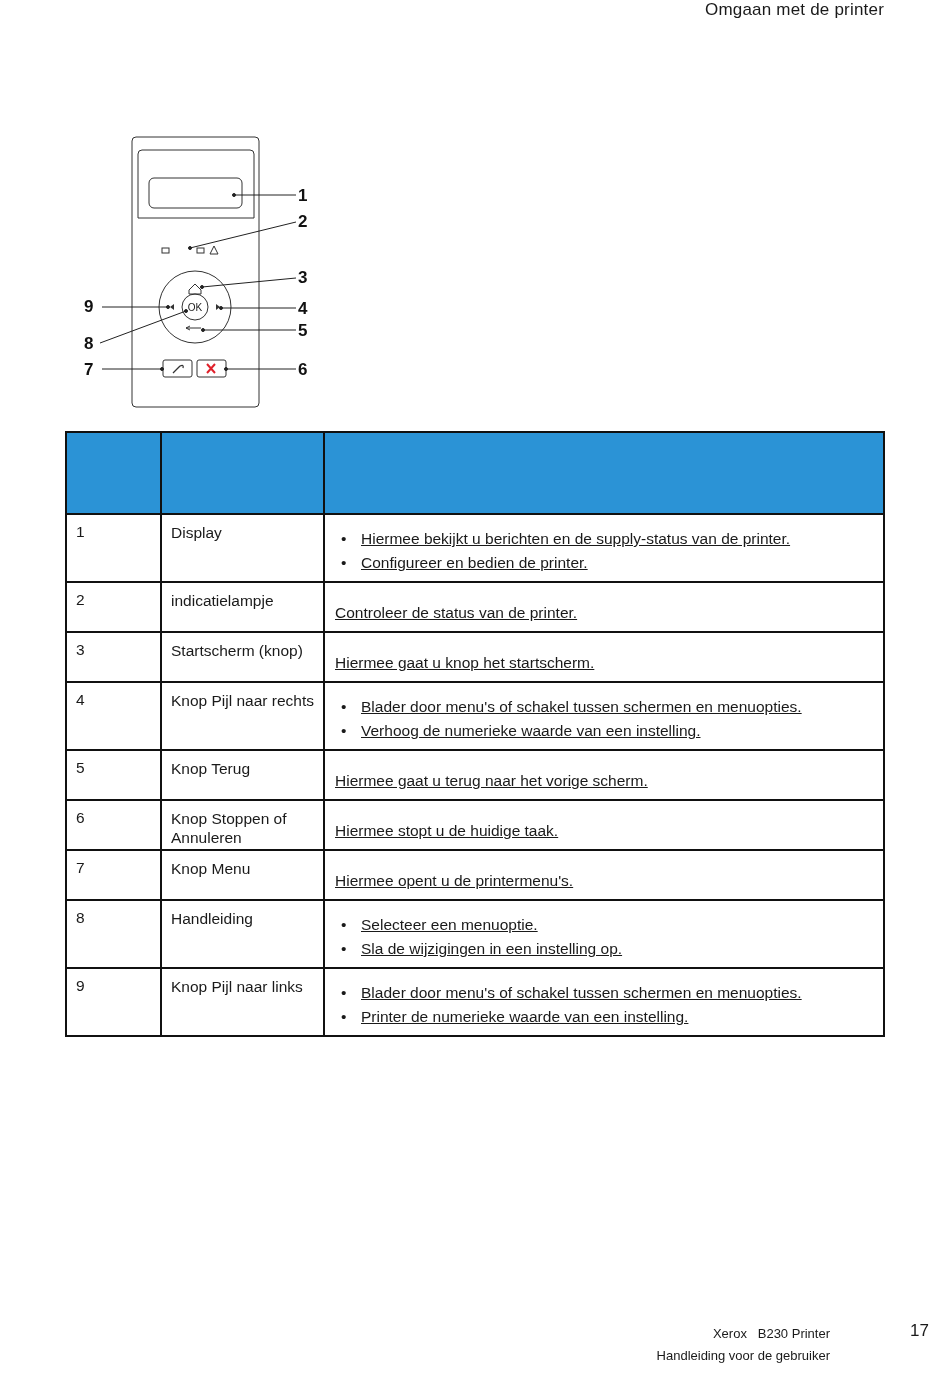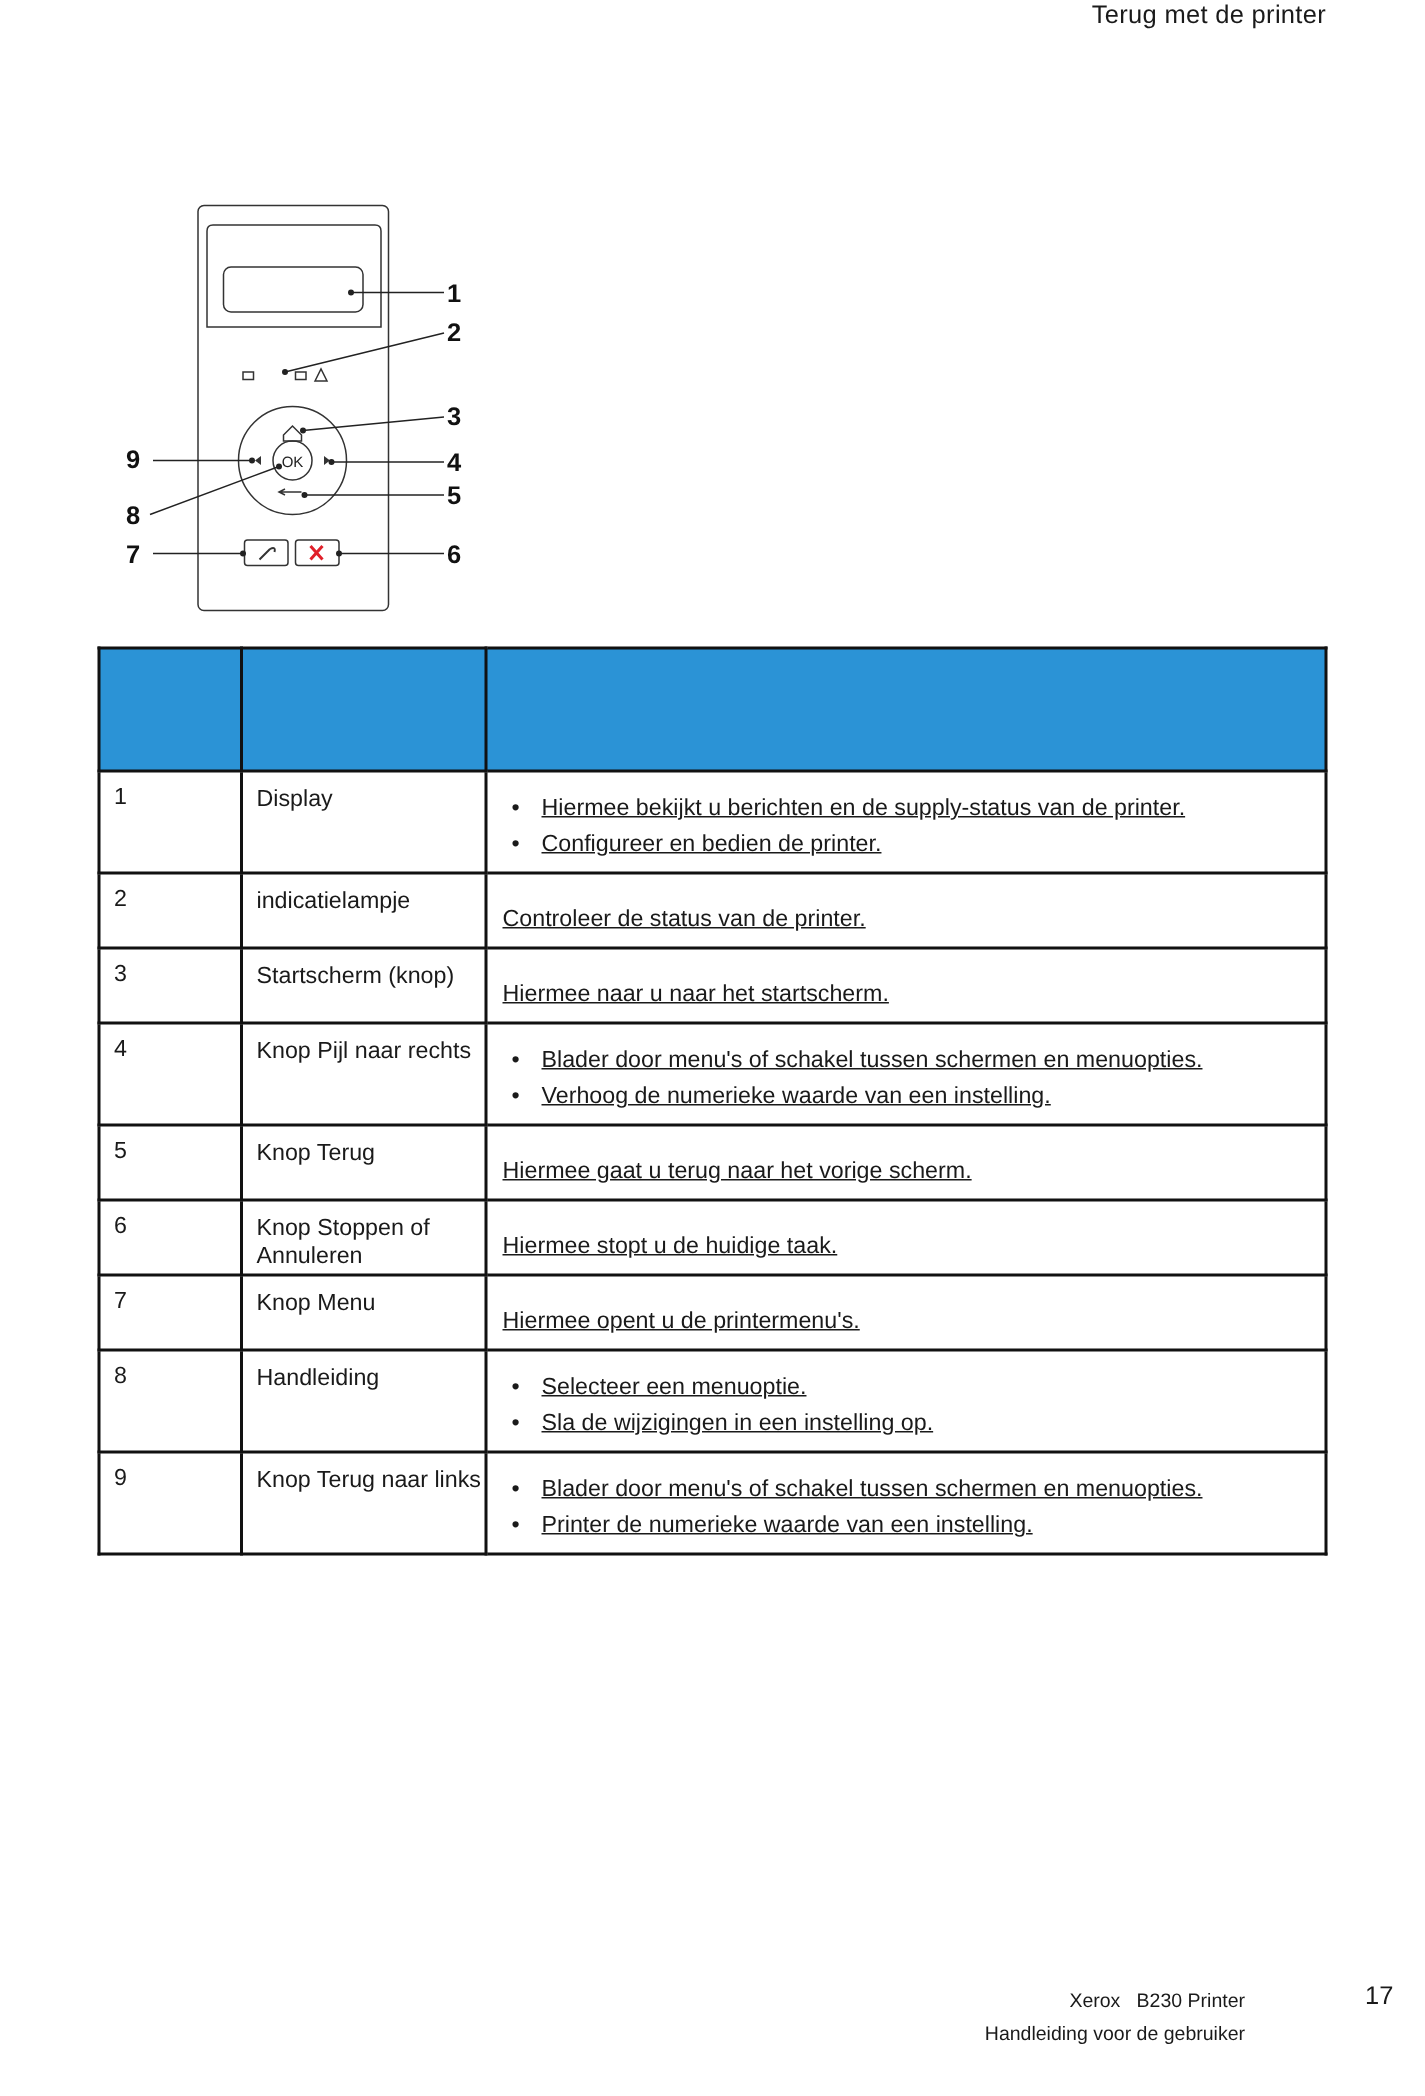--- a/index.html
+++ b/index.html
@@ -16,21 +16,21 @@
   .c3.single { padding-top:18px !important; }
   .c3 ul { margin:4px 0 0 0; padding:0 0 0 16px; list-style:none; }
   .c3 li { position:relative; padding-left:10px; }
   .c3 li::before { content:"\2022"; position:absolute; left:-10px; }
   .footer { position:absolute; right:120px; top:1323px; text-align:right; font-size:13px; line-height:22px; }
   .pagenum { position:absolute; left:910px; top:1321px; font-size:17px; }
 </style>
 </head>
 <body>
 
-<div class="header-title">Terug met de printer</div>
+<div class="header-title">Omgaan met de printer</div>
 
 <svg class="diagram" viewBox="0 0 240 290" xmlns="http://www.w3.org/2000/svg">
   <g fill="none" stroke="#333" stroke-width="1">
     <rect x="52" y="7" width="127" height="270" rx="4"></rect>
     <path d="M58 24 Q58 20 62 20 L170 20 Q174 20 174 24 L174 88 L58 88 Z"></path>
     <rect x="69" y="48" width="93" height="30" rx="5"></rect>
     <rect x="82" y="118" width="7" height="5"></rect>
     <rect x="117" y="118" width="7" height="5"></rect>
     <path d="M130 124 L134 116 L138 124 Z"></path>
     <circle cx="115" cy="177" r="36"></circle>
@@ -98,21 +98,21 @@
         </td>
       </tr>
       <tr>
         <td class="c1">2</td>
         <td class="c2">indicatielampje</td>
         <td class="c3 single">Controleer de status van de printer.</td>
       </tr>
       <tr>
         <td class="c1">3</td>
         <td class="c2">Startscherm (knop)</td>
-        <td class="c3 single">Hiermee naar u naar het startscherm.</td>
+        <td class="c3 single">Hiermee gaat u knop het startscherm.</td>
       </tr>
       <tr>
         <td class="c1">4</td>
         <td class="c2">Knop Pijl naar rechts</td>
         <td class="c3">
           <ul>
             <li>Blader door menu's of schakel tussen schermen en menuopties.</li>
             <li>Verhoog de numerieke waarde van een instelling.</li>
           </ul>
         </td>
@@ -137,21 +137,21 @@
         <td class="c2">Handleiding</td>
         <td class="c3">
           <ul>
             <li>Selecteer een menuoptie.</li>
             <li>Sla de wijzigingen in een instelling op.</li>
           </ul>
         </td>
       </tr>
       <tr>
         <td class="c1">9</td>
-        <td class="c2">Knop Terug naar links</td>
+        <td class="c2">Knop Pijl naar links</td>
         <td class="c3">
           <ul>
             <li>Blader door menu's of schakel tussen schermen en menuopties.</li>
             <li>Printer de numerieke waarde van een instelling.</li>
           </ul>
         </td>
       </tr>
     </tbody>
 </table>
 

